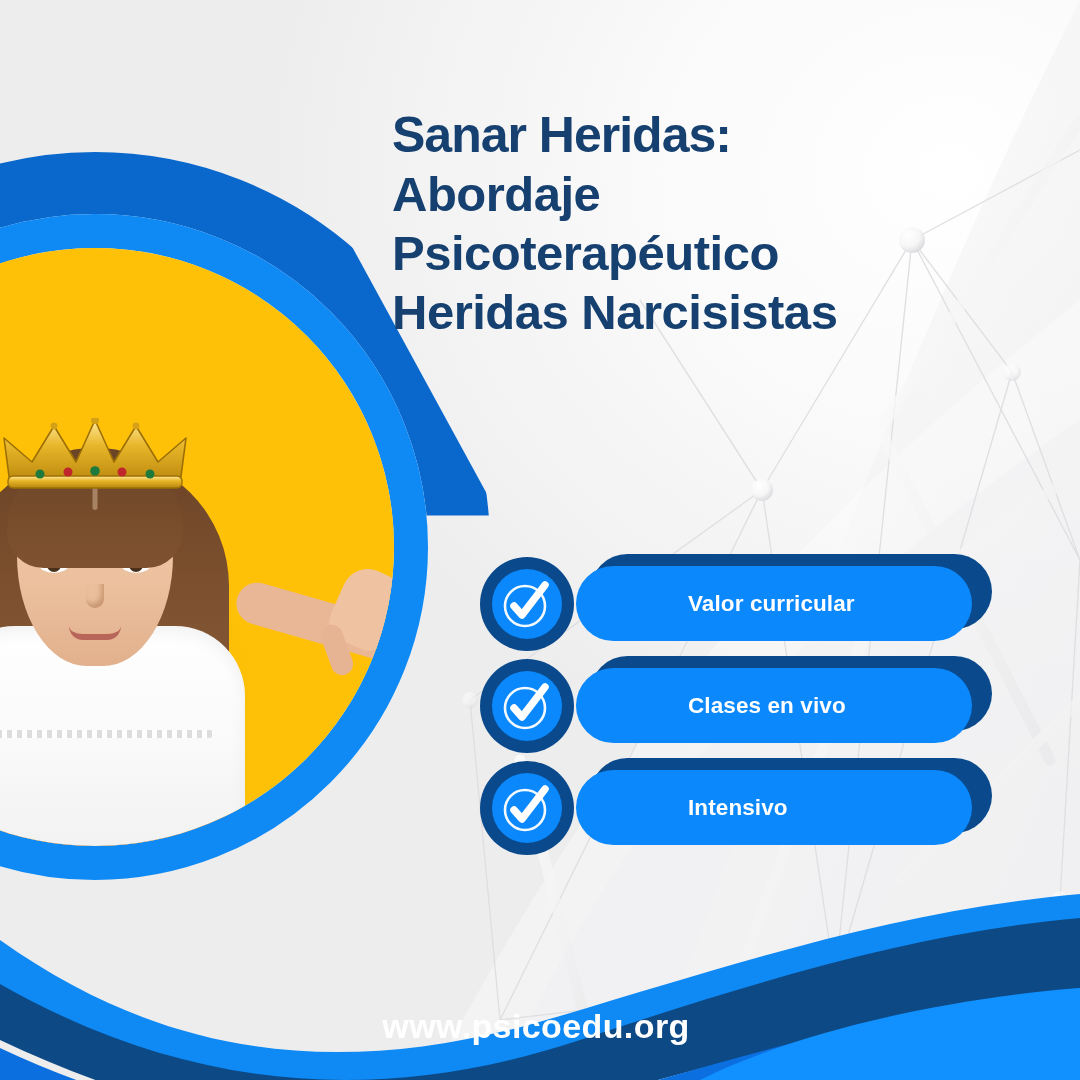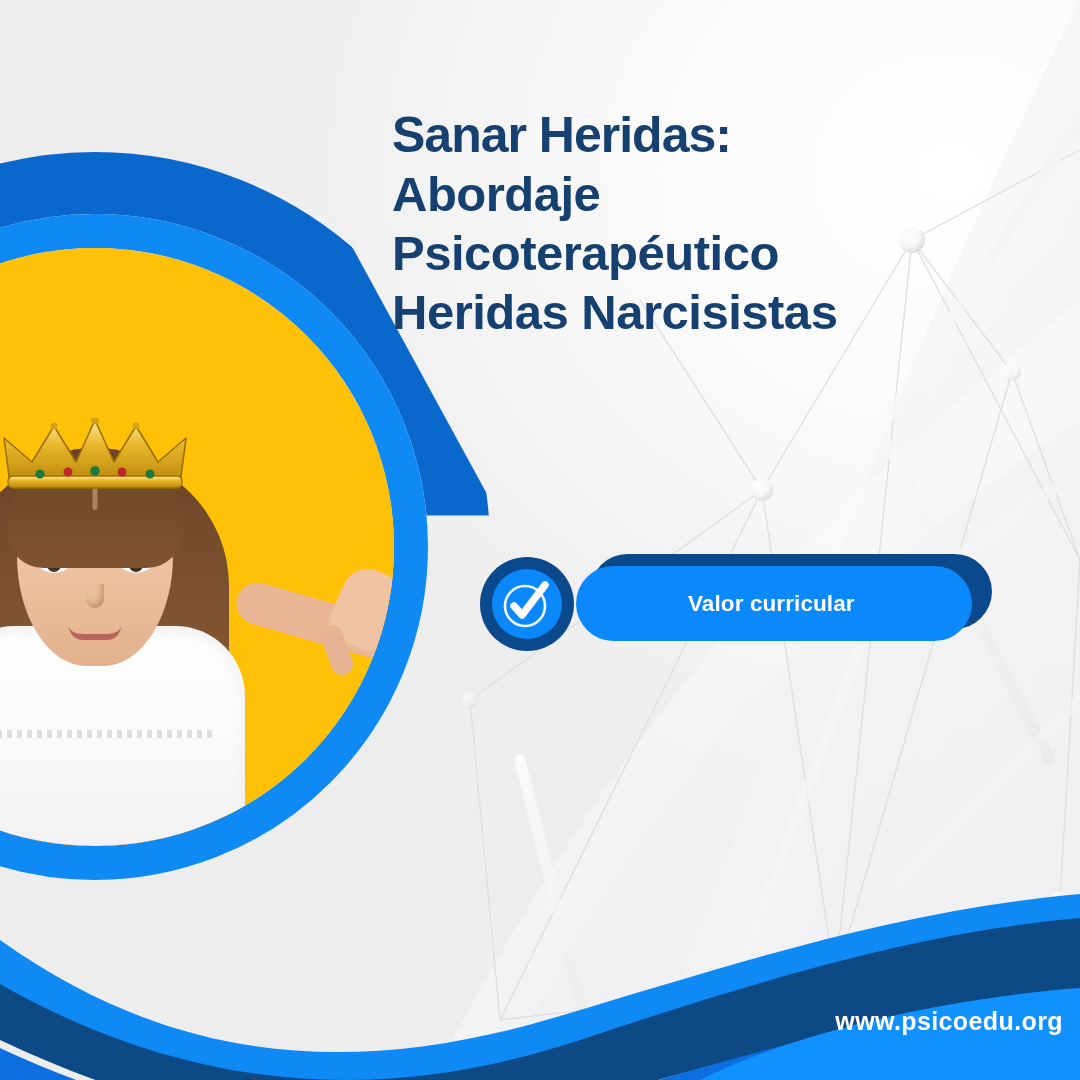--- a/index.html
+++ b/index.html
@@ -123,22 +123,22 @@
   .check-inner {
     width:70px; height:70px; border-radius:50%; background:#0b88fb;
     display:flex; align-items:center; justify-content:center;
   }
 
   
   .waves { position:absolute; left:0; bottom:0; width:1080px; height:200px; }
 
   
   .footer-url {
-    position:absolute; left:0; right:17px; top:1007px; text-align:right;
-    color:#ffffff; font-weight:800; font-size:25px; letter-spacing:.4px;
+    position:absolute; left:0; right:8px; top:1007px; text-align:center;
+    color:#ffffff; font-weight:800; font-size:34px; letter-spacing:.4px;
     z-index:9;
   }
 </style>
 </head>
 <body>
 
 <div id="poster">
 
   <svg class="swoosh" viewBox="0 0 1080 1080" preserveAspectRatio="none">
     <defs>
@@ -262,21 +262,49 @@
       <div class="check-badge">
         <div class="check-inner">
           <svg width="62" height="62" viewBox="0 0 62 62">
             <circle cx="29" cy="33" r="20" fill="none" stroke="#ffffff" stroke-width="2.6" opacity=".95"></circle>
             <path d="M18 33 L26 42 L49 12" fill="none" stroke="#ffffff" stroke-width="7.5" stroke-linecap="round" stroke-linejoin="round"></path>
           </svg>
         </div>
       </div>
     </div>
 
-
+    <div class="feature-row">
+      <div class="pill-shadow"></div>
+      <div class="pill">
+        <span class="pill-label">Clases en vivo</span>
+      </div>
+      <div class="check-badge">
+        <div class="check-inner">
+          <svg width="62" height="62" viewBox="0 0 62 62">
+            <circle cx="29" cy="33" r="20" fill="none" stroke="#ffffff" stroke-width="2.6" opacity=".95"></circle>
+            <path d="M18 33 L26 42 L49 12" fill="none" stroke="#ffffff" stroke-width="7.5" stroke-linecap="round" stroke-linejoin="round"></path>
+          </svg>
+        </div>
+      </div>
+    </div>
+
+    <div class="feature-row">
+      <div class="pill-shadow"></div>
+      <div class="pill">
+        <span class="pill-label">Intensivo</span>
+      </div>
+      <div class="check-badge">
+        <div class="check-inner">
+          <svg width="62" height="62" viewBox="0 0 62 62">
+            <circle cx="29" cy="33" r="20" fill="none" stroke="#ffffff" stroke-width="2.6" opacity=".95"></circle>
+            <path d="M18 33 L26 42 L49 12" fill="none" stroke="#ffffff" stroke-width="7.5" stroke-linecap="round" stroke-linejoin="round"></path>
+          </svg>
+        </div>
+      </div>
+    </div>
 
   </div>
 
   <svg class="waves" viewBox="0 0 1080 200" preserveAspectRatio="none">
     <path d="M0 60 C180 188 360 196 560 136 C740 82 900 30 1080 14 L1080 50
              C900 68 740 116 560 172 C360 234 180 214 0 110 Z" fill="#0f8af5"></path>
     <path d="M0 104 C190 212 380 226 580 160 C760 100 920 52 1080 38 L1080 118
              C920 130 760 170 580 222 C380 280 190 250 0 160 Z" fill="#0d4a85"></path>
     <path d="M0 168 C200 262 400 276 610 214 C800 158 950 120 1080 108 L1080 200 L0 200 Z" fill="#0b6fe0"></path>
     <path d="M700 200 C800 150 950 118 1080 108 L1080 200 Z" fill="#1190ff"></path>

